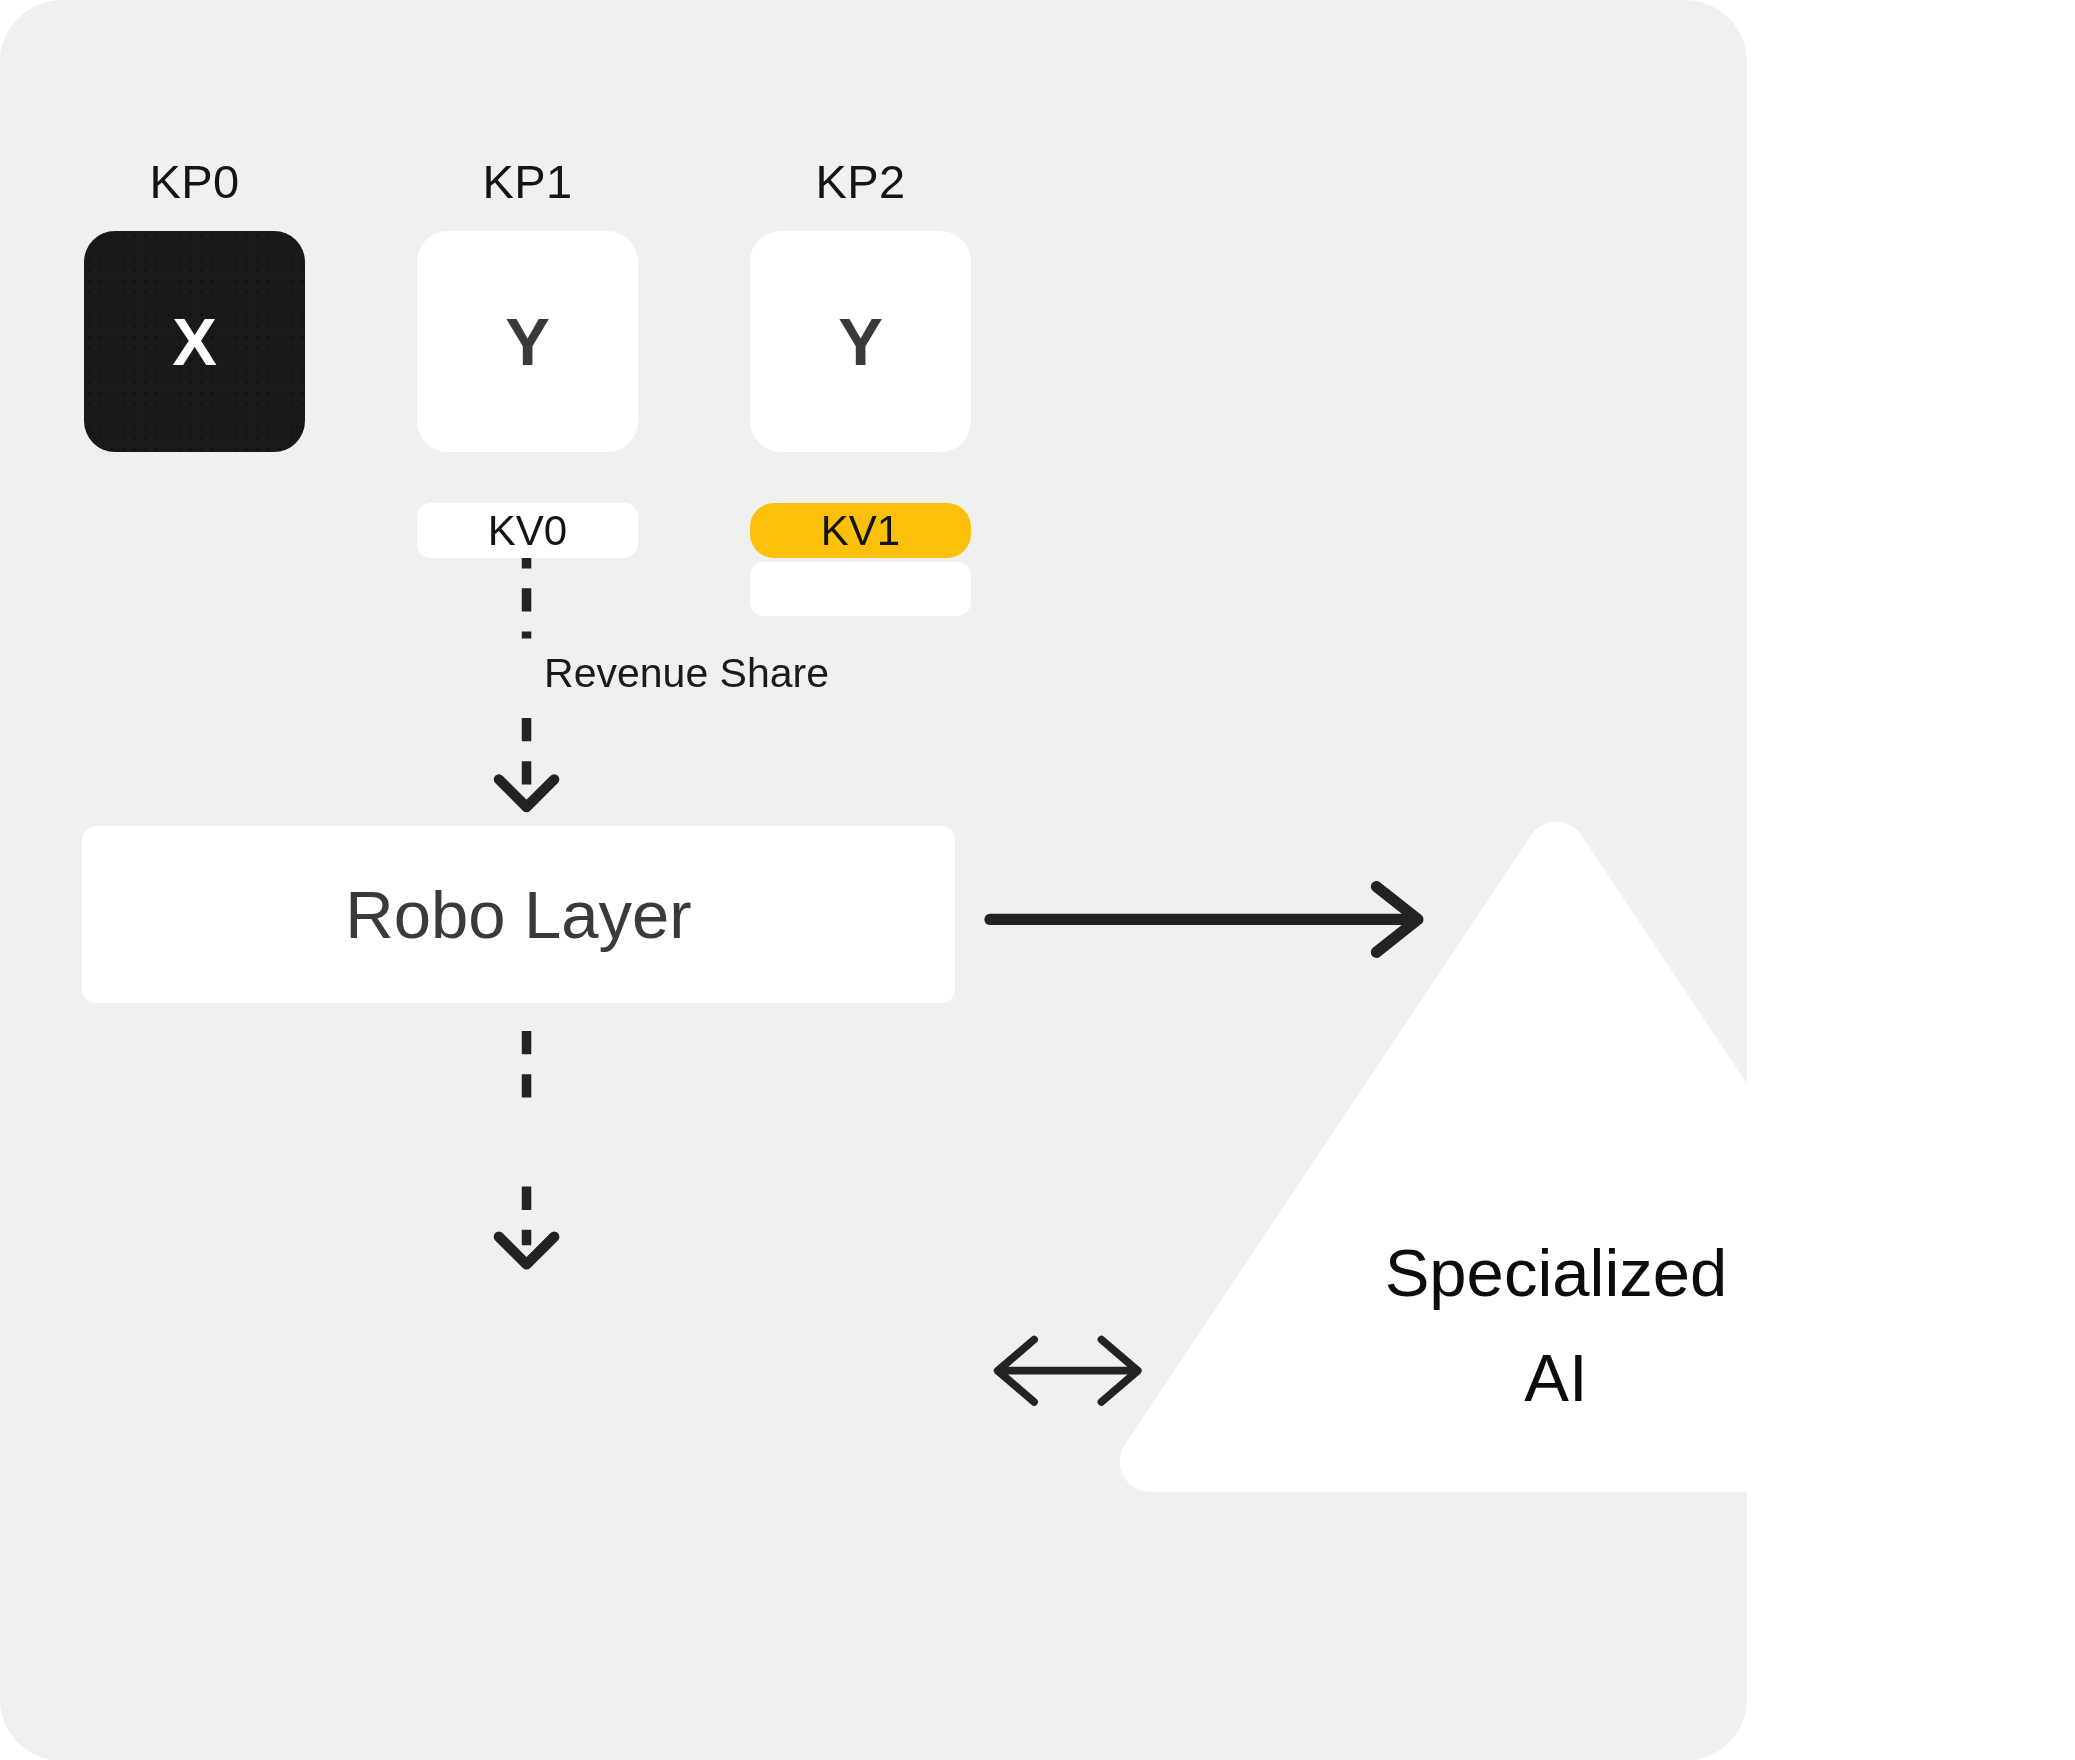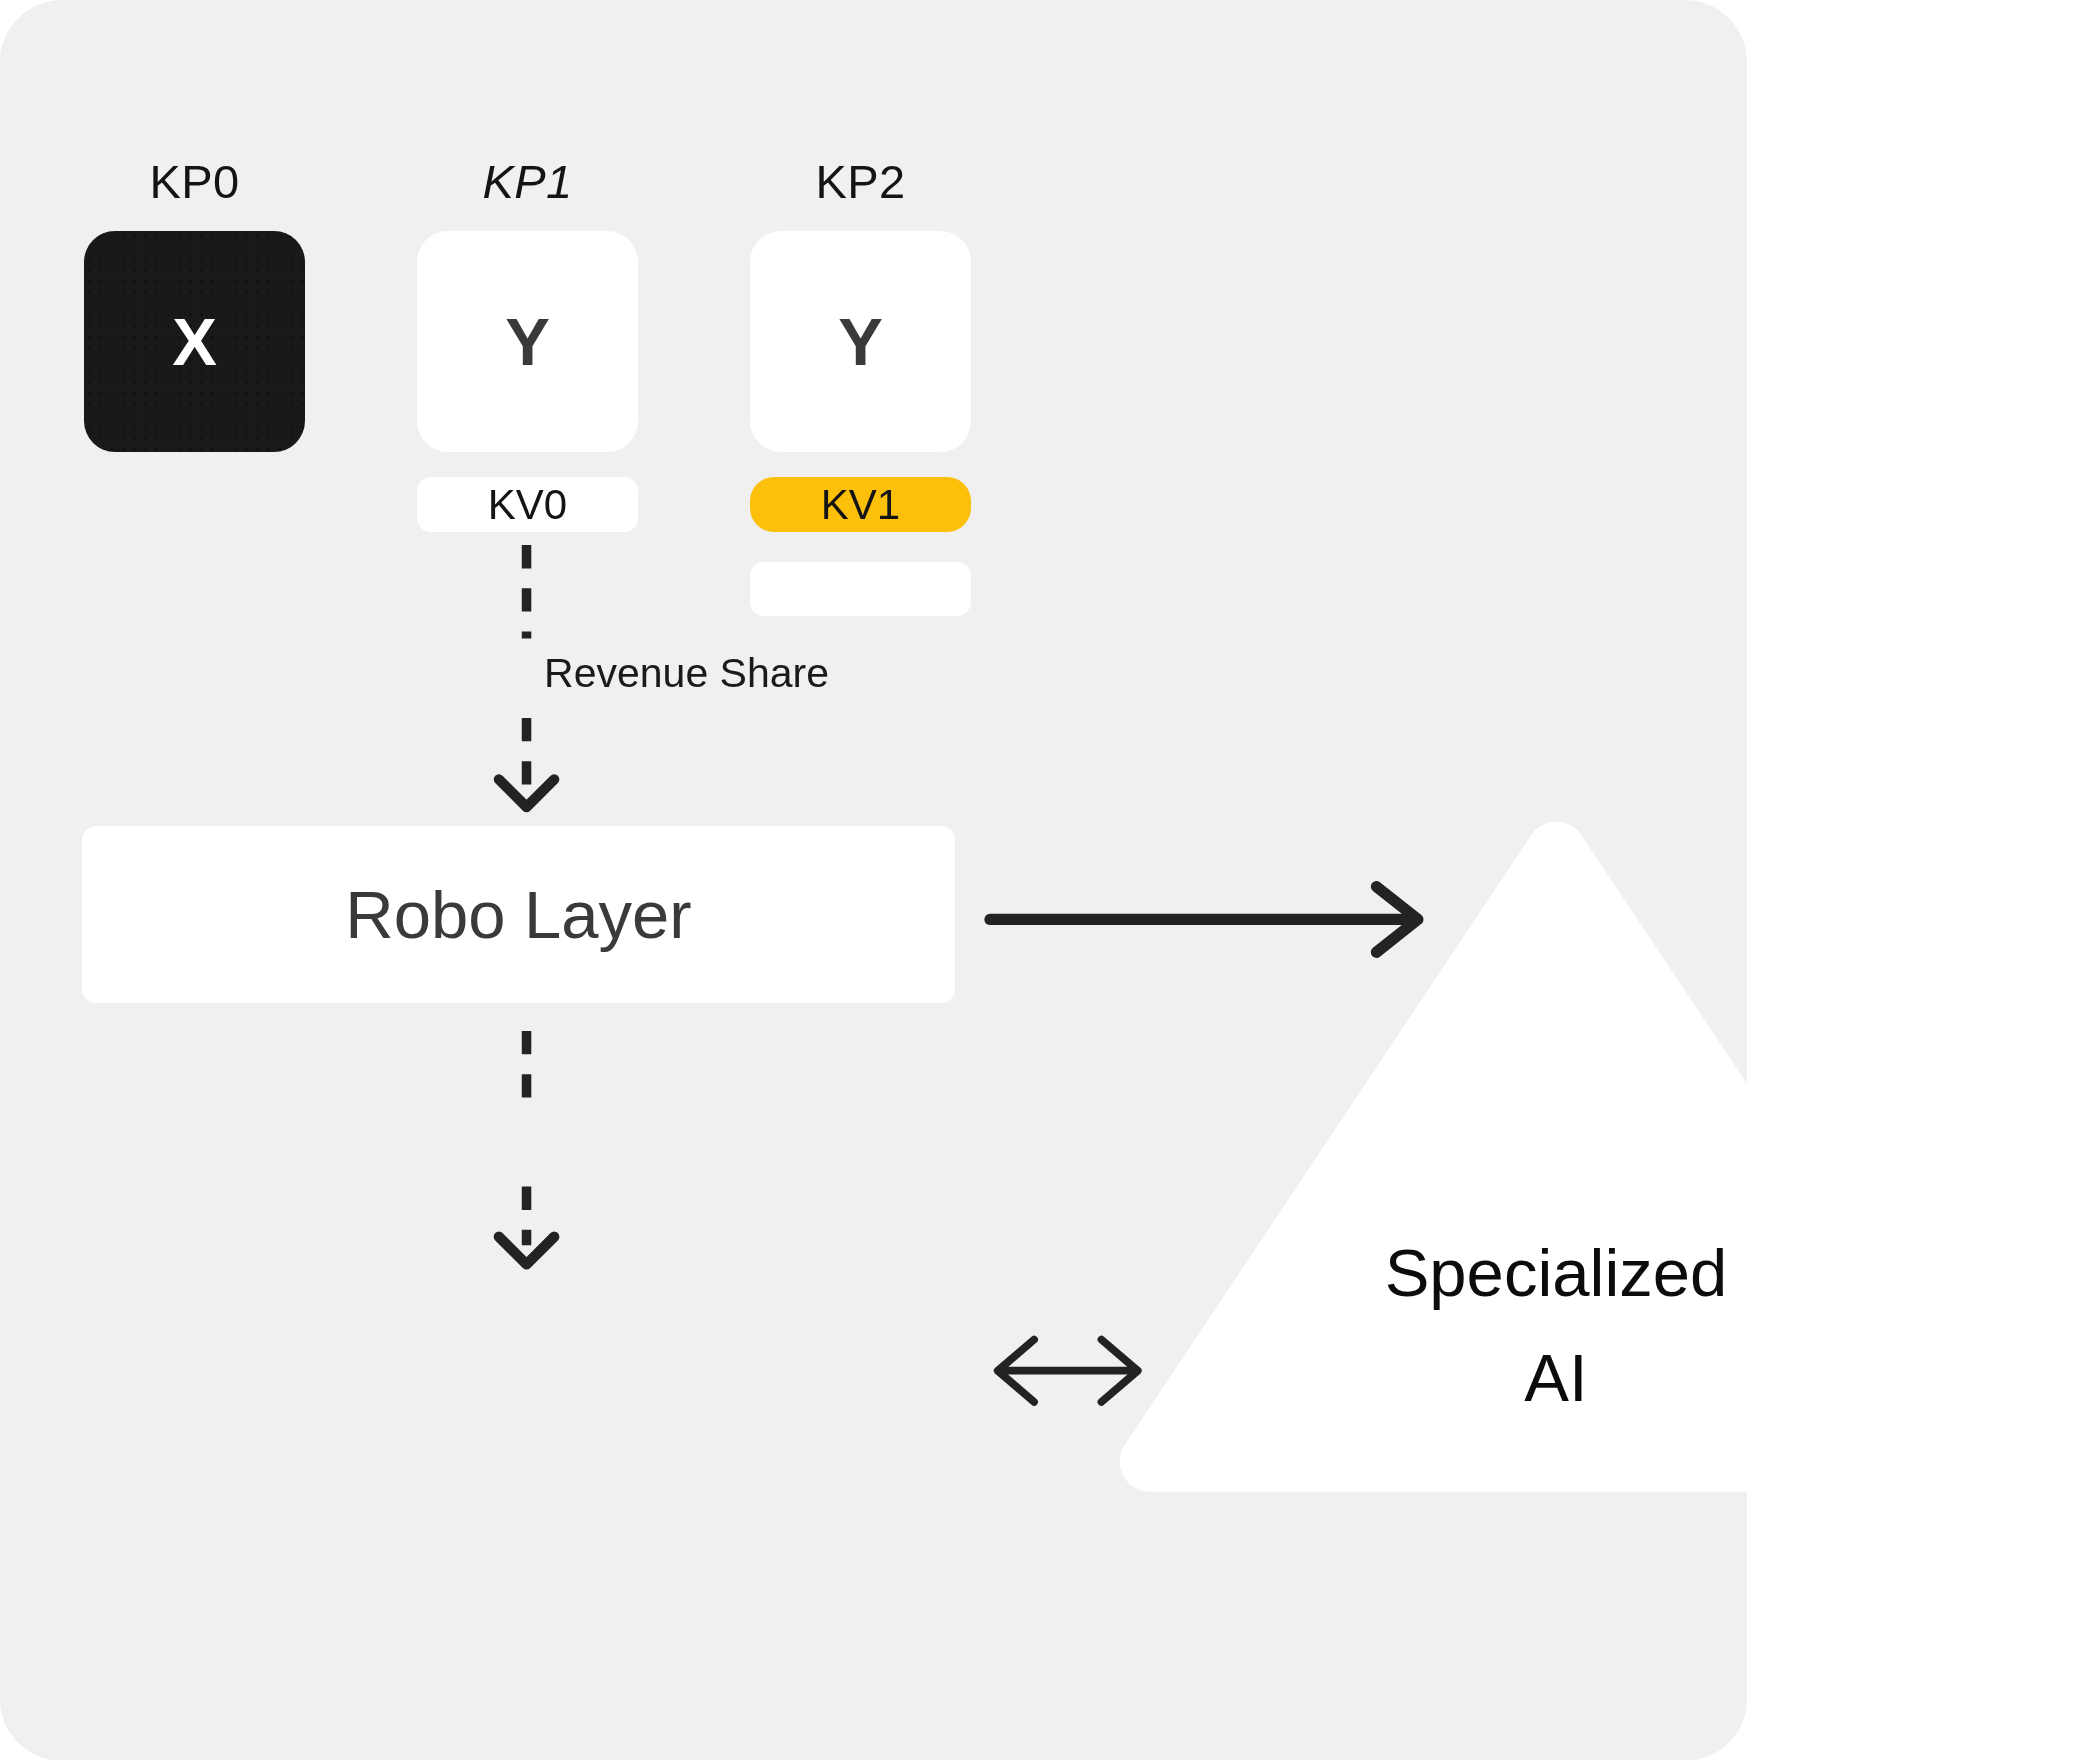--- a/index.html
+++ b/index.html
@@ -51,21 +51,21 @@
     font-weight: 700;
     color: var(--text-soft, #3a3a3c);
     line-height: 1;
   }
   .kp-box.dark .kp-letter { color: #ffffff; }
 
   
   .kv-pill {
     width: 221px;
     height: 55px;
-    top: 477px;
+    top: 503px;
     border-radius: 14px;
     display: flex;
     align-items: center;
     justify-content: center;
     font-size: 42px;
     font-weight: 500;
     color: var(--text-primary, #141414);
   }
   .kv-pill.white { background: var(--card-white, #ffffff); }
   .kv-pill.yellow { background: var(--accent-yellow, #fcc00a); border-radius: 24px; }
@@ -146,21 +146,21 @@
     </g>
 
     <g>
       <path class="arrow-stroke" stroke-width="9" d="M 1160 1585 H 1310"></path>
       <path class="arrow-stroke" stroke-width="9" stroke-linecap="round" stroke-linejoin="round" d="M 1196 1549 L 1154 1585 L 1196 1621"></path>
       <path class="arrow-stroke" stroke-width="9" stroke-linecap="round" stroke-linejoin="round" d="M 1274 1549 L 1316 1585 L 1274 1621"></path>
     </g>
   </svg>
 
   <div class="abs kp-label" style="left:84px;">KP0</div>
-  <div class="abs kp-label" style="left:417px;font-style:italic;">KP1</div>
+  <div class="abs kp-label" style="left:417px;">KP1</div>
   <div class="abs kp-label" style="left:750px;">KP2</div>
 
   <div class="abs kp-box dark" style="left:84px;">
     <span class="kp-letter">X</span>
   </div>
   <div class="abs kp-box light" style="left:417px;">
     <span class="kp-letter">Y</span>
   </div>
   <div class="abs kp-box light" style="left:750px;">
     <span class="kp-letter">Y</span>

